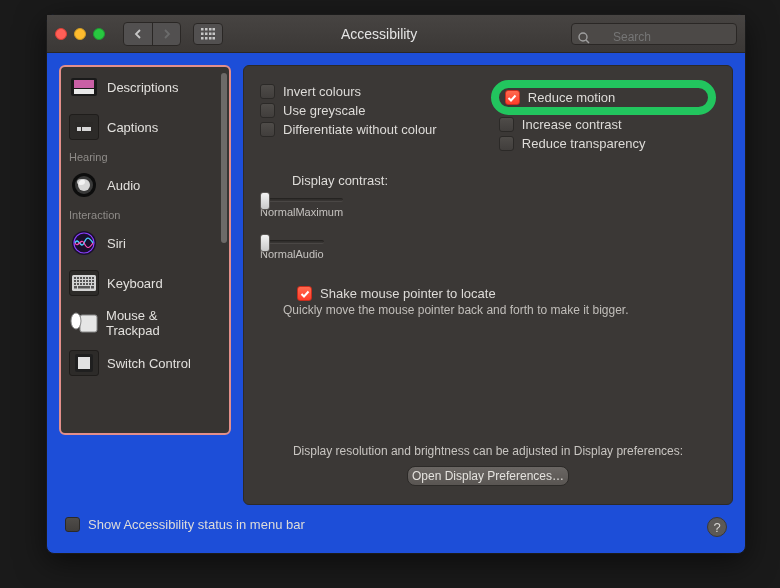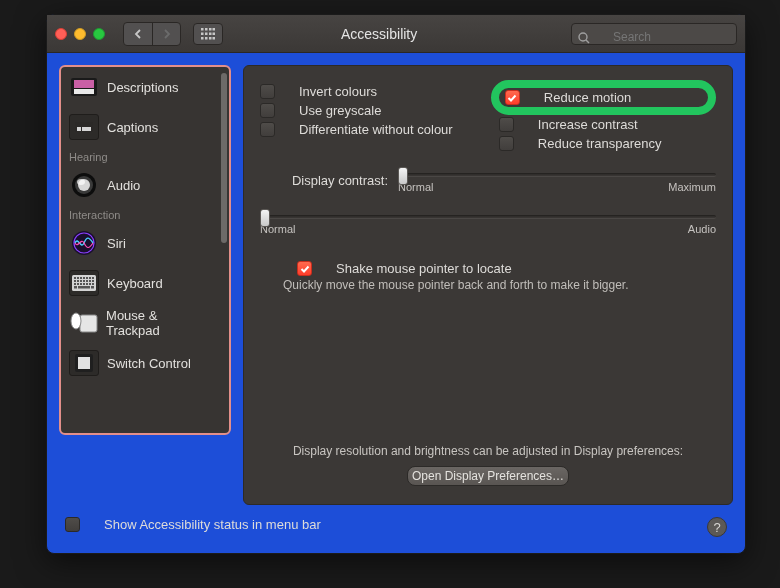--- a/index.html
+++ b/index.html
@@ -90,42 +90,42 @@
     flex:1;
     background:#3b3836;
     border:1px solid #2c2a28;
     border-radius:6px;
     padding: 18px 16px 12px 16px;
     display:flex; flex-direction:column;
   }
   .checks-row { display:flex; }
   .checks-col { flex:1; display:flex; flex-direction:column; gap:4px; }
   .chk {
-    display:flex; align-items:center; gap:24px; font-size:13px; color:#dedcd9;
+    display:flex; align-items:center; gap:8px; font-size:13px; color:#dedcd9;
   }
   .chk .box {
     width:15px; height:15px; border-radius:3px;
     background:linear-gradient(#4f4c49,#413e3c);
     border:1px solid #2b2927; flex-shrink:0;
     display:flex; align-items:center; justify-content:center;
   }
   .chk.checked .box {
     background:linear-gradient(#ff6a4f,#ff3d2a);
     border-color:#c92e1e;
   }
   .chk.checked .box svg { display:block; }
   .chk .box svg { display:none; }
   .highlight-ring {
     display:inline-flex; align-items:flex-end; gap:8px;
     border:8px solid #22c55e; border-radius:18px; padding:2px 10px 2px 6px; margin:-4px 0 -2px -8px;
   }
 
   .slider-row {
     margin-top:22px;
-    display:flex; align-items:flex-start; gap:10px;
+    display:flex; align-items:flex-start; gap:10px;flex-direction:column;
   }
   .slider-label { width:128px; text-align:right; font-size:13px; color:#dedcd9; padding-top:0; }
   .slider-body { flex:1; }
   .slider-track {
     position:relative; height:4px; background:linear-gradient(#2d2b29,#3a3735); border-radius:2px;
     border-top:1px solid #252321; border-bottom:1px solid #4a4745;
   }
   .slider-knob {
     position:absolute; top:-7px; left:0;
     width:10px; height:18px; border-radius:3px;

